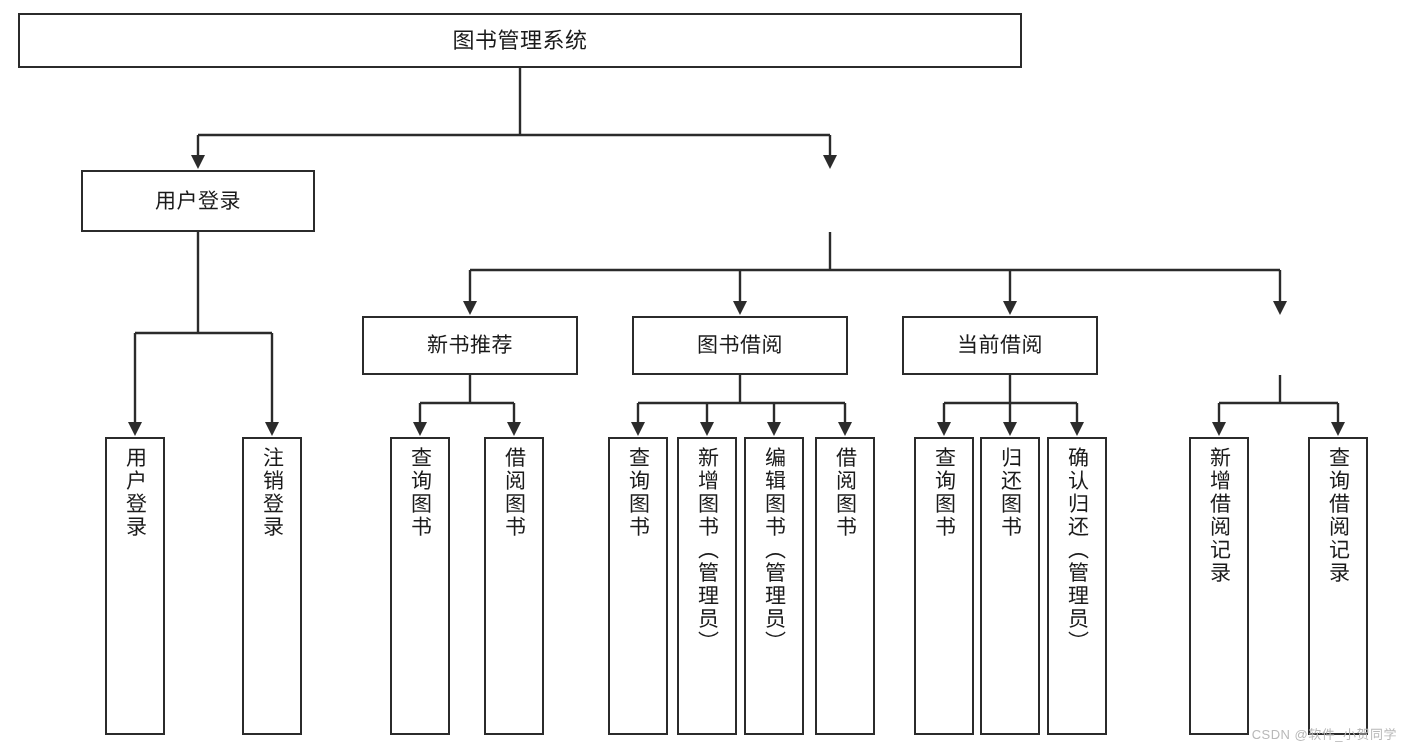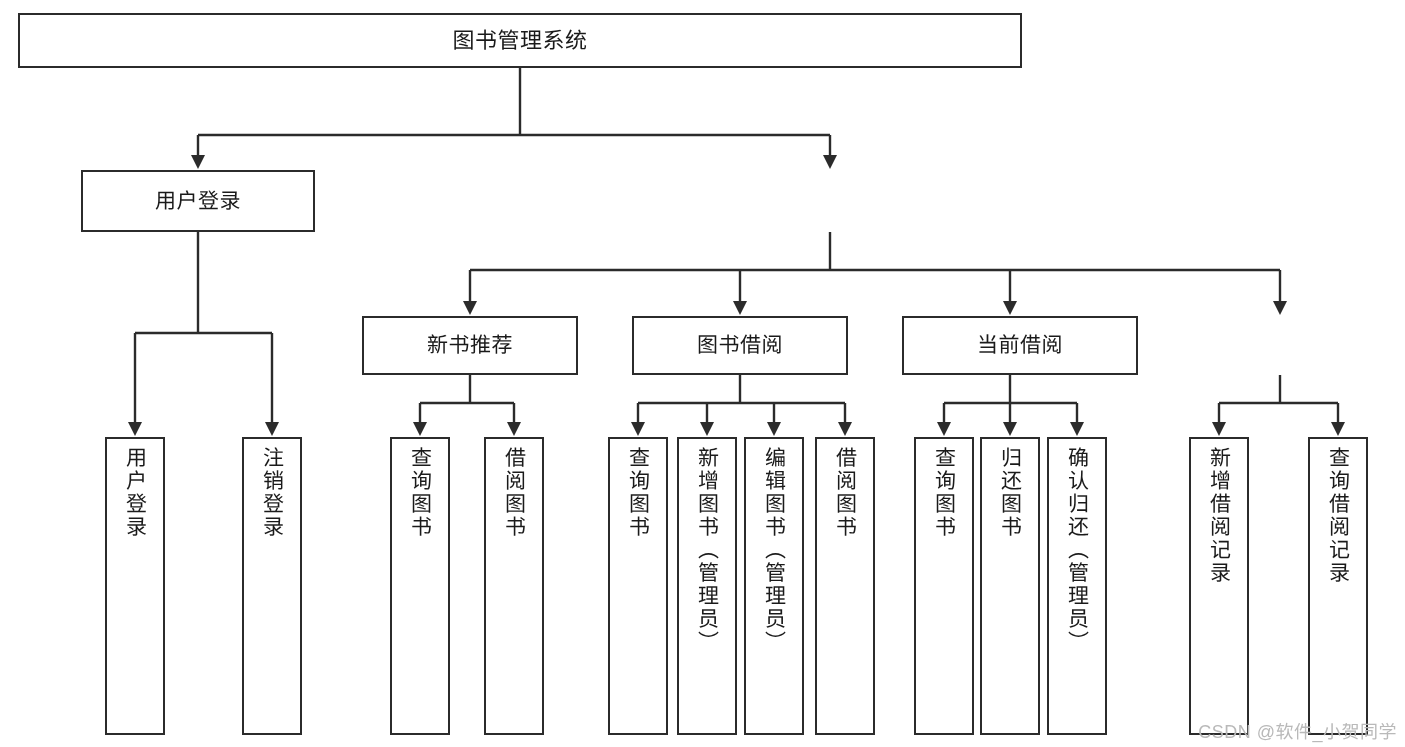--- a/index.html
+++ b/index.html
@@ -62,21 +62,21 @@
     text-orientation: upright;
     font-size: 21px;
     line-height: 1.0;
     letter-spacing: 2px;
     white-space: nowrap;
   }
   .watermark {
     position: absolute;
     right: 8px;
     bottom: 4px;
-    font-size: 18px;
+    font-size: 13px;
     color: #b9b9b9;
     letter-spacing: 0.5px;
     white-space: nowrap;
     pointer-events: none;
   }
 </style>
 </head>
 <body>
 
 <div id="canvas">
@@ -138,21 +138,21 @@
   <div class="node horiz" style="left:81px; top:170px; width:234px; height:62px;">
     <span class="label">用户登录</span>
   </div>
 
   <div class="node horiz" style="left:362px; top:316px; width:216px; height:59px;">
     <span class="label">新书推荐</span>
   </div>
   <div class="node horiz" style="left:632px; top:316px; width:216px; height:59px;">
     <span class="label">图书借阅</span>
   </div>
-  <div class="node horiz" style="left:902px; top:316px; width:236px; height:59px;">
+  <div class="node horiz" style="left:902px; top:316px; width:196px; height:59px;">
     <span class="label">当前借阅</span>
   </div>
 
   <div class="node vert" style="left:105px; top:437px; width:60px; height:298px;">
     <span class="label">用户登录</span>
   </div>
   <div class="node vert" style="left:242px; top:437px; width:60px; height:298px;">
     <span class="label">注销登录</span>
   </div>
 

